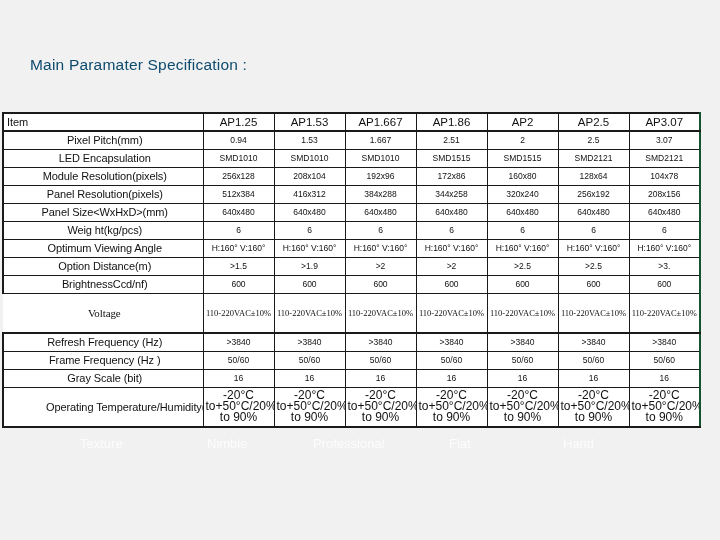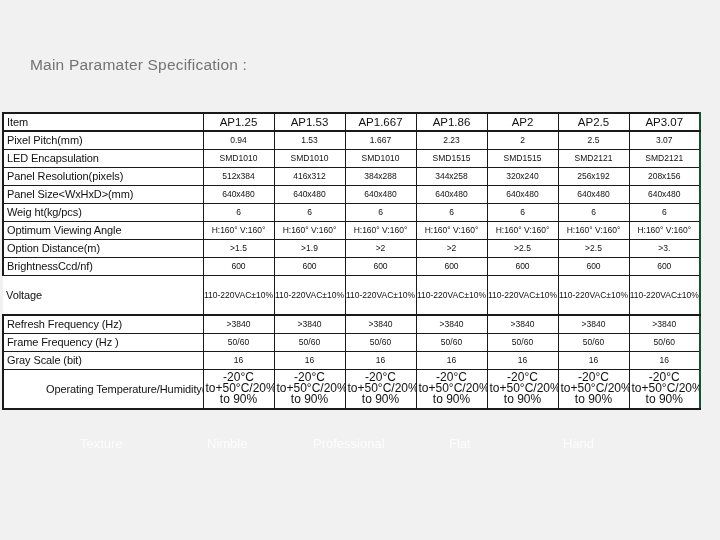--- a/index.html
+++ b/index.html
@@ -16,21 +16,21 @@
     position: absolute;
     width: 720px;
     height: 540px;
     background: #f1f1f1;
   }
   #title {
     position: absolute;
     left: 30px;
     top: 56px;
     font-size: 15.5px;
-    color: #737373;
+    color: #0c4a6e;
     letter-spacing: 0.2px;
     white-space: nowrap;
     z-index: 2;
   }
   
   .wm {
     position: absolute;
     top: 436px;
     font-size: 13px;
     color: #ffffff;
@@ -64,21 +64,21 @@
     height: 16px;
     border-top: 2px solid #1a1a1a;
     border-bottom: 2px solid #1a1a1a;
     font-size: 11.5px;
     text-align: center;
     margin-left: 12px;
   }
   thead th.lbl { text-align: left; }
   
   .lbl {
-    text-align: left;
+    text-align: center;
     padding-left: 3px;
     font-size: 11px;
     letter-spacing: -0.1px;
     white-space: nowrap;
     border-left: 2px solid #1a1a1a;
   }
   .lbl.noleft { border-left: none; }
   
   .val {
     text-align: center;
@@ -88,21 +88,21 @@
   .val.wrap {
     white-space: normal;
     font-size: 12px;
     line-height: 11px;
     padding: 0 2px;
   }
   tbody tr { height: 18px; }
   tbody tr.tall { height: 40px; }
   td.lastcol, th.lastcol { border-right: 2px solid #14532d; }
   tr.lastrow th, tr.lastrow td { border-bottom: 2px solid #1a1a1a; padding-left: 42px; }
-  tr.thickbottom th, tr.thickbottom td { border-bottom: 2px solid #1a1a1a; }
+  tr.thickbottom th, tr.thickbottom td { border-bottom: 2px solid #1a1a1a; font-family: Liberation Serif, serif; }
 </style>
 </head>
 <body>
 
 <div id="slide">
   <div id="title">Main Paramater Specification :</div>
   <div id="watermark-layer">
       <span class="wm" style="left: 80px;">Texture</span>
       <span class="wm" style="left: 207px;">Nimble</span>
       <span class="wm" style="left: 313px;">Professional</span>
@@ -132,36 +132,46 @@
             <th class="">AP2.5</th>
             <th class=" lastcol">AP3.07</th>
           </tr>
         </thead>
       <tbody>
           <tr>
             <th class="lbl">Pixel Pitch(mm)</th>
             <td class="val">0.94</td>
             <td class="val">1.53</td>
             <td class="val">1.667</td>
-            <td class="val">2.23</td>
+            <td class="val">2.51</td>
             <td class="val">2</td>
             <td class="val">2.5</td>
             <td class="val lastcol">3.07</td>
           </tr>
           <tr>
             <th class="lbl">LED Encapsulation</th>
             <td class="val">SMD1010</td>
             <td class="val">SMD1010</td>
             <td class="val">SMD1010</td>
             <td class="val">SMD1515</td>
             <td class="val">SMD1515</td>
             <td class="val">SMD2121</td>
             <td class="val lastcol">SMD2121</td>
           </tr>
           <tr>
+            <th class="lbl">Module Resolution(pixels)</th>
+            <td class="val">256x128</td>
+            <td class="val">208x104</td>
+            <td class="val">192x96</td>
+            <td class="val">172x86</td>
+            <td class="val">160x80</td>
+            <td class="val">128x64</td>
+            <td class="val lastcol">104x78</td>
+          </tr>
+          <tr>
             <th class="lbl">Panel Resolution(pixels)</th>
             <td class="val">512x384</td>
             <td class="val">416x312</td>
             <td class="val">384x288</td>
             <td class="val">344x258</td>
             <td class="val">320x240</td>
             <td class="val">256x192</td>
             <td class="val lastcol">208x156</td>
           </tr>
           <tr>

